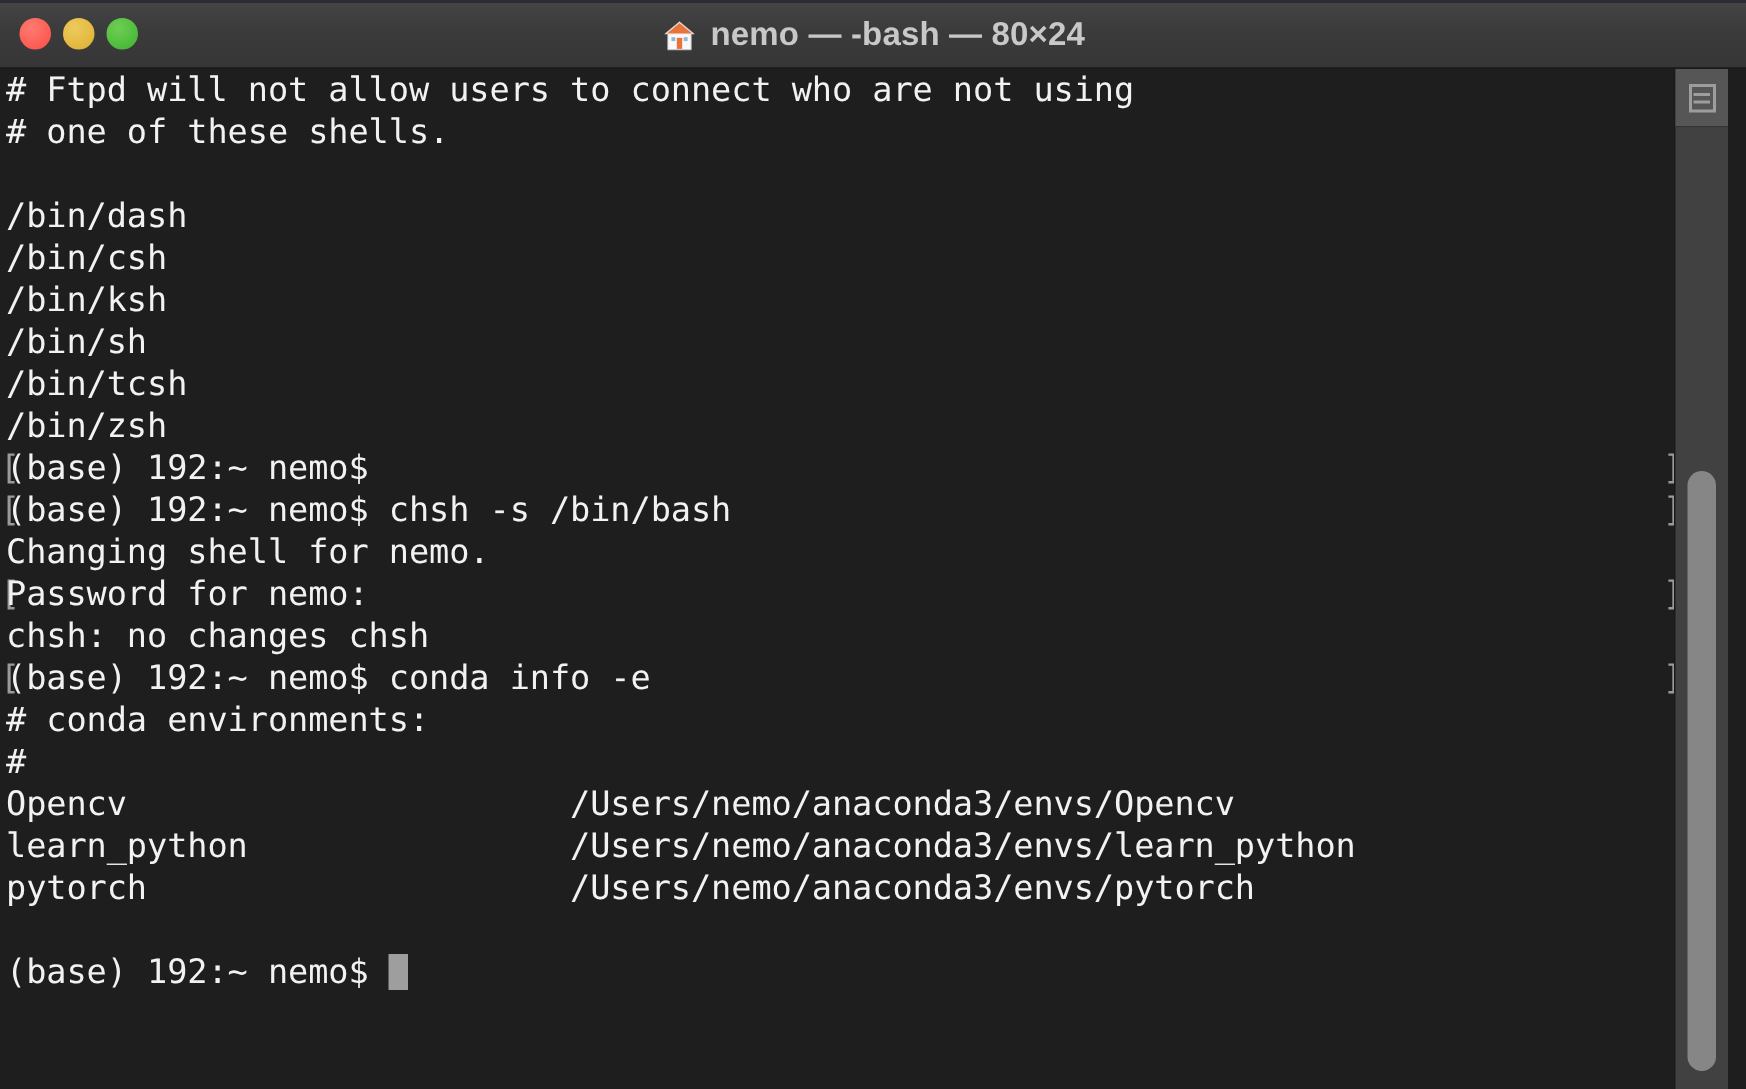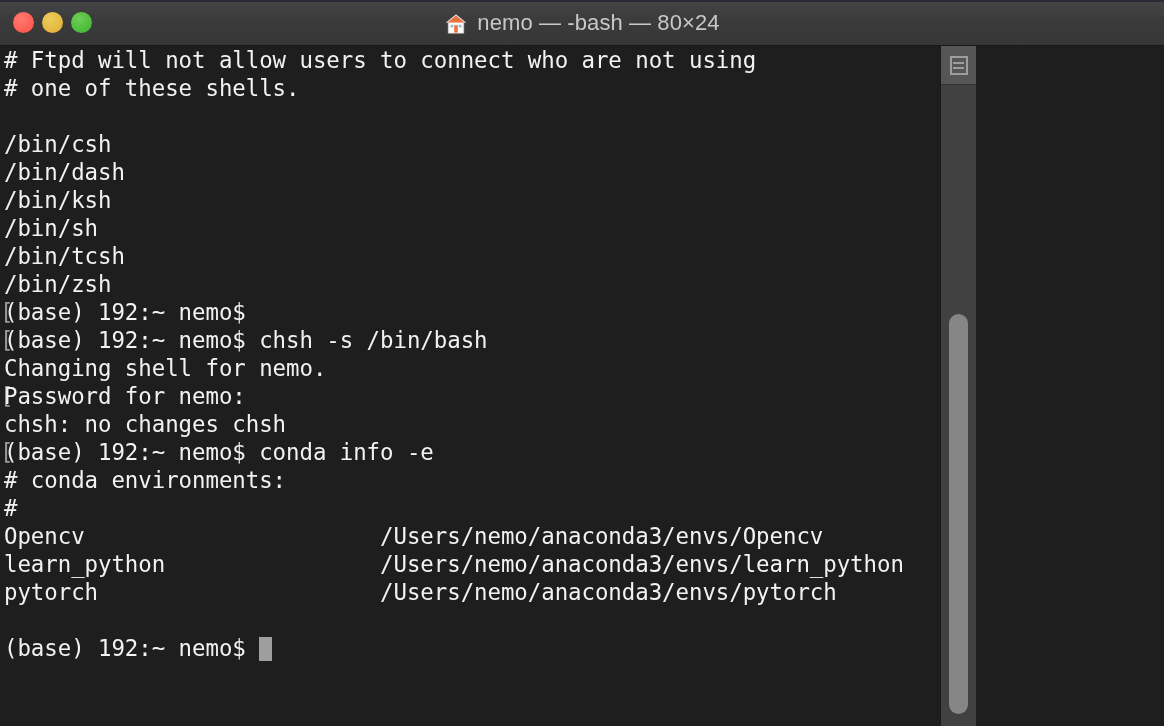--- a/index.html
+++ b/index.html
@@ -70,30 +70,30 @@
   .house-icon {
     display: inline-block;
     width: 24px;
     height: 24px;
     position: relative;
     top: 1px;
   }
   .title-text {
     font-family: "Liberation Sans", sans-serif;
     font-size: 22px;
-    font-weight: 400;
+    font-weight: 700;
     color: #c8c8c8;
     letter-spacing: 0.1px;
     white-space: pre;
   }
 
   
   .term-area {
     position: relative;
-    width: 976px;
+    width: 1152px;
     height: 680px;
     background: #1e1e1e;
     overflow: hidden;
   }
 
   .screen {
     position: absolute;
     left: 0;
     top: 0;
     width: 1128px;
@@ -217,22 +217,22 @@
       <span class="title-text">nemo — -bash — 80×24</span>
     </div>
   </div>
 
   <div class="term-area">
 
     <div class="screen" id="screen">
         <div class="line"><span class="txt"># Ftpd will not allow users to connect who are not using</span></div>
         <div class="line"><span class="txt"># one of these shells.</span></div>
         <div class="line"><span class="txt"></span></div>
+        <div class="line"><span class="txt">/bin/dash</span></div>
         <div class="line"><span class="txt">/bin/csh</span></div>
-        <div class="line"><span class="txt">/bin/dash</span></div>
         <div class="line"><span class="txt">/bin/ksh</span></div>
         <div class="line"><span class="txt">/bin/sh</span></div>
         <div class="line"><span class="txt">/bin/tcsh</span></div>
         <div class="line"><span class="txt">/bin/zsh</span></div>
         <div class="line marked"><span class="mark-l">[</span><span class="txt">(base) 192:~ nemo$ </span><span class="mark-r">]</span></div>
         <div class="line marked"><span class="mark-l">[</span><span class="txt">(base) 192:~ nemo$ chsh -s /bin/bash</span><span class="mark-r">]</span></div>
         <div class="line"><span class="txt">Changing shell for nemo.</span></div>
         <div class="line marked"><span class="mark-l">[</span><span class="txt">Password for nemo:</span><span class="mark-r">]</span></div>
         <div class="line"><span class="txt">chsh: no changes chsh</span></div>
         <div class="line marked"><span class="mark-l">[</span><span class="txt">(base) 192:~ nemo$ conda info -e</span><span class="mark-r">]</span></div>

